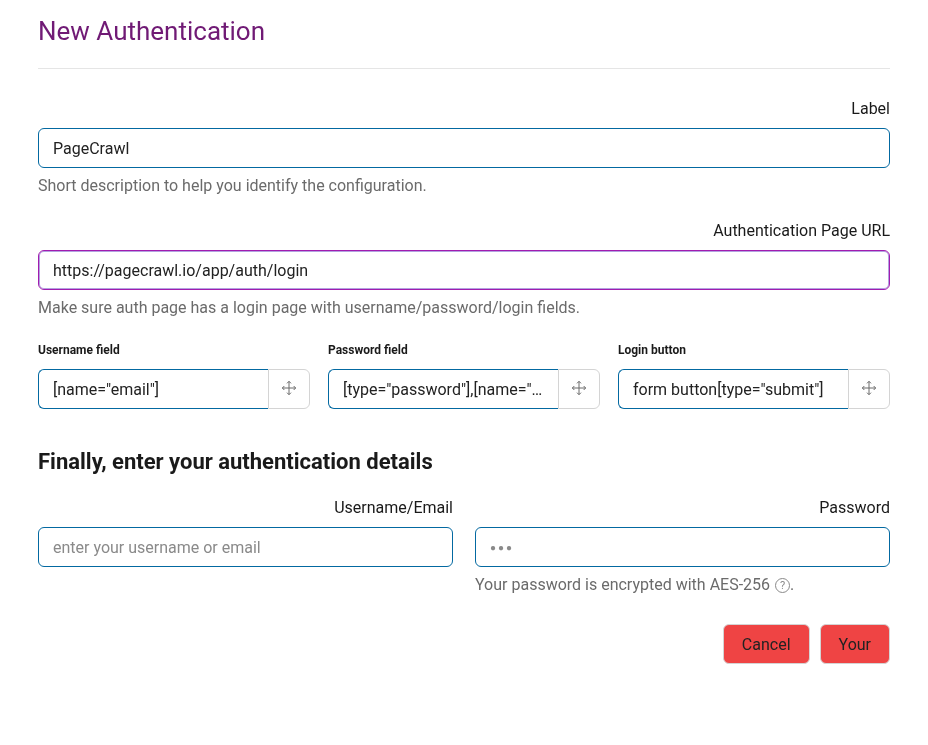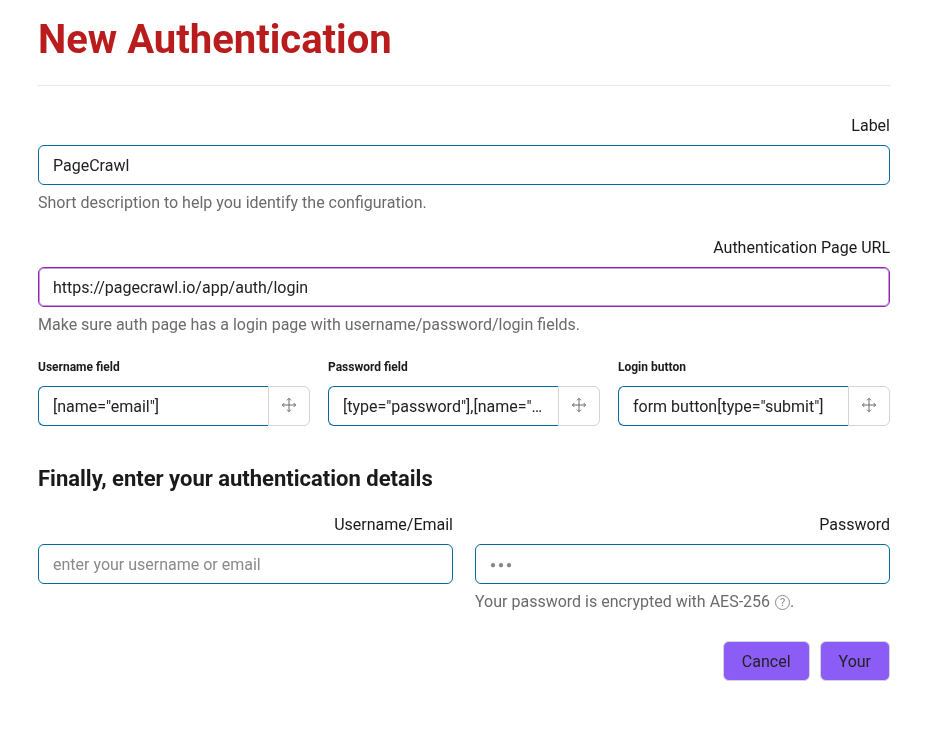--- a/index.html
+++ b/index.html
@@ -7,23 +7,23 @@
       margin: 0;
       padding: 0;
     }
     body {
       font-family: -apple-system, BlinkMacSystemFont, "Segoe UI", Roboto, Helvetica, Arial, sans-serif;
       color: #1a1a1a;
       padding: 16px 38px;
       width: 928px;
     }
     .page-title {
-      font-size: 40px;
-      font-weight: 700;
-      color: #b91c1c;
+      font-size: 26px;
+      font-weight: 400;
+      color: #701a75;
       margin-bottom: 22px;
     }
     hr.divider {
       border: none;
       border-top: 1px solid #e5e5e5;
       margin-bottom: 30px;
     }
     .form-group {
       margin-bottom: 26px;
     }
@@ -133,21 +133,21 @@
     .footer-actions {
       display: flex;
       justify-content: flex-end;
       gap: 10px;
     }
     .btn {
       height: 40px;
       padding: 0 18px;
       font-size: 16px;
       border: 1px solid #d4d4d4;
-      background: #8b5cf6;
+      background: #ef4444;
       border-radius: 6px;
       cursor: pointer;
       color: #222;
       font-family: inherit;
     }
     .dots-placeholder {
       letter-spacing: 2px;
       color: #8a8a8a;
       font-size: 10px;
     }

